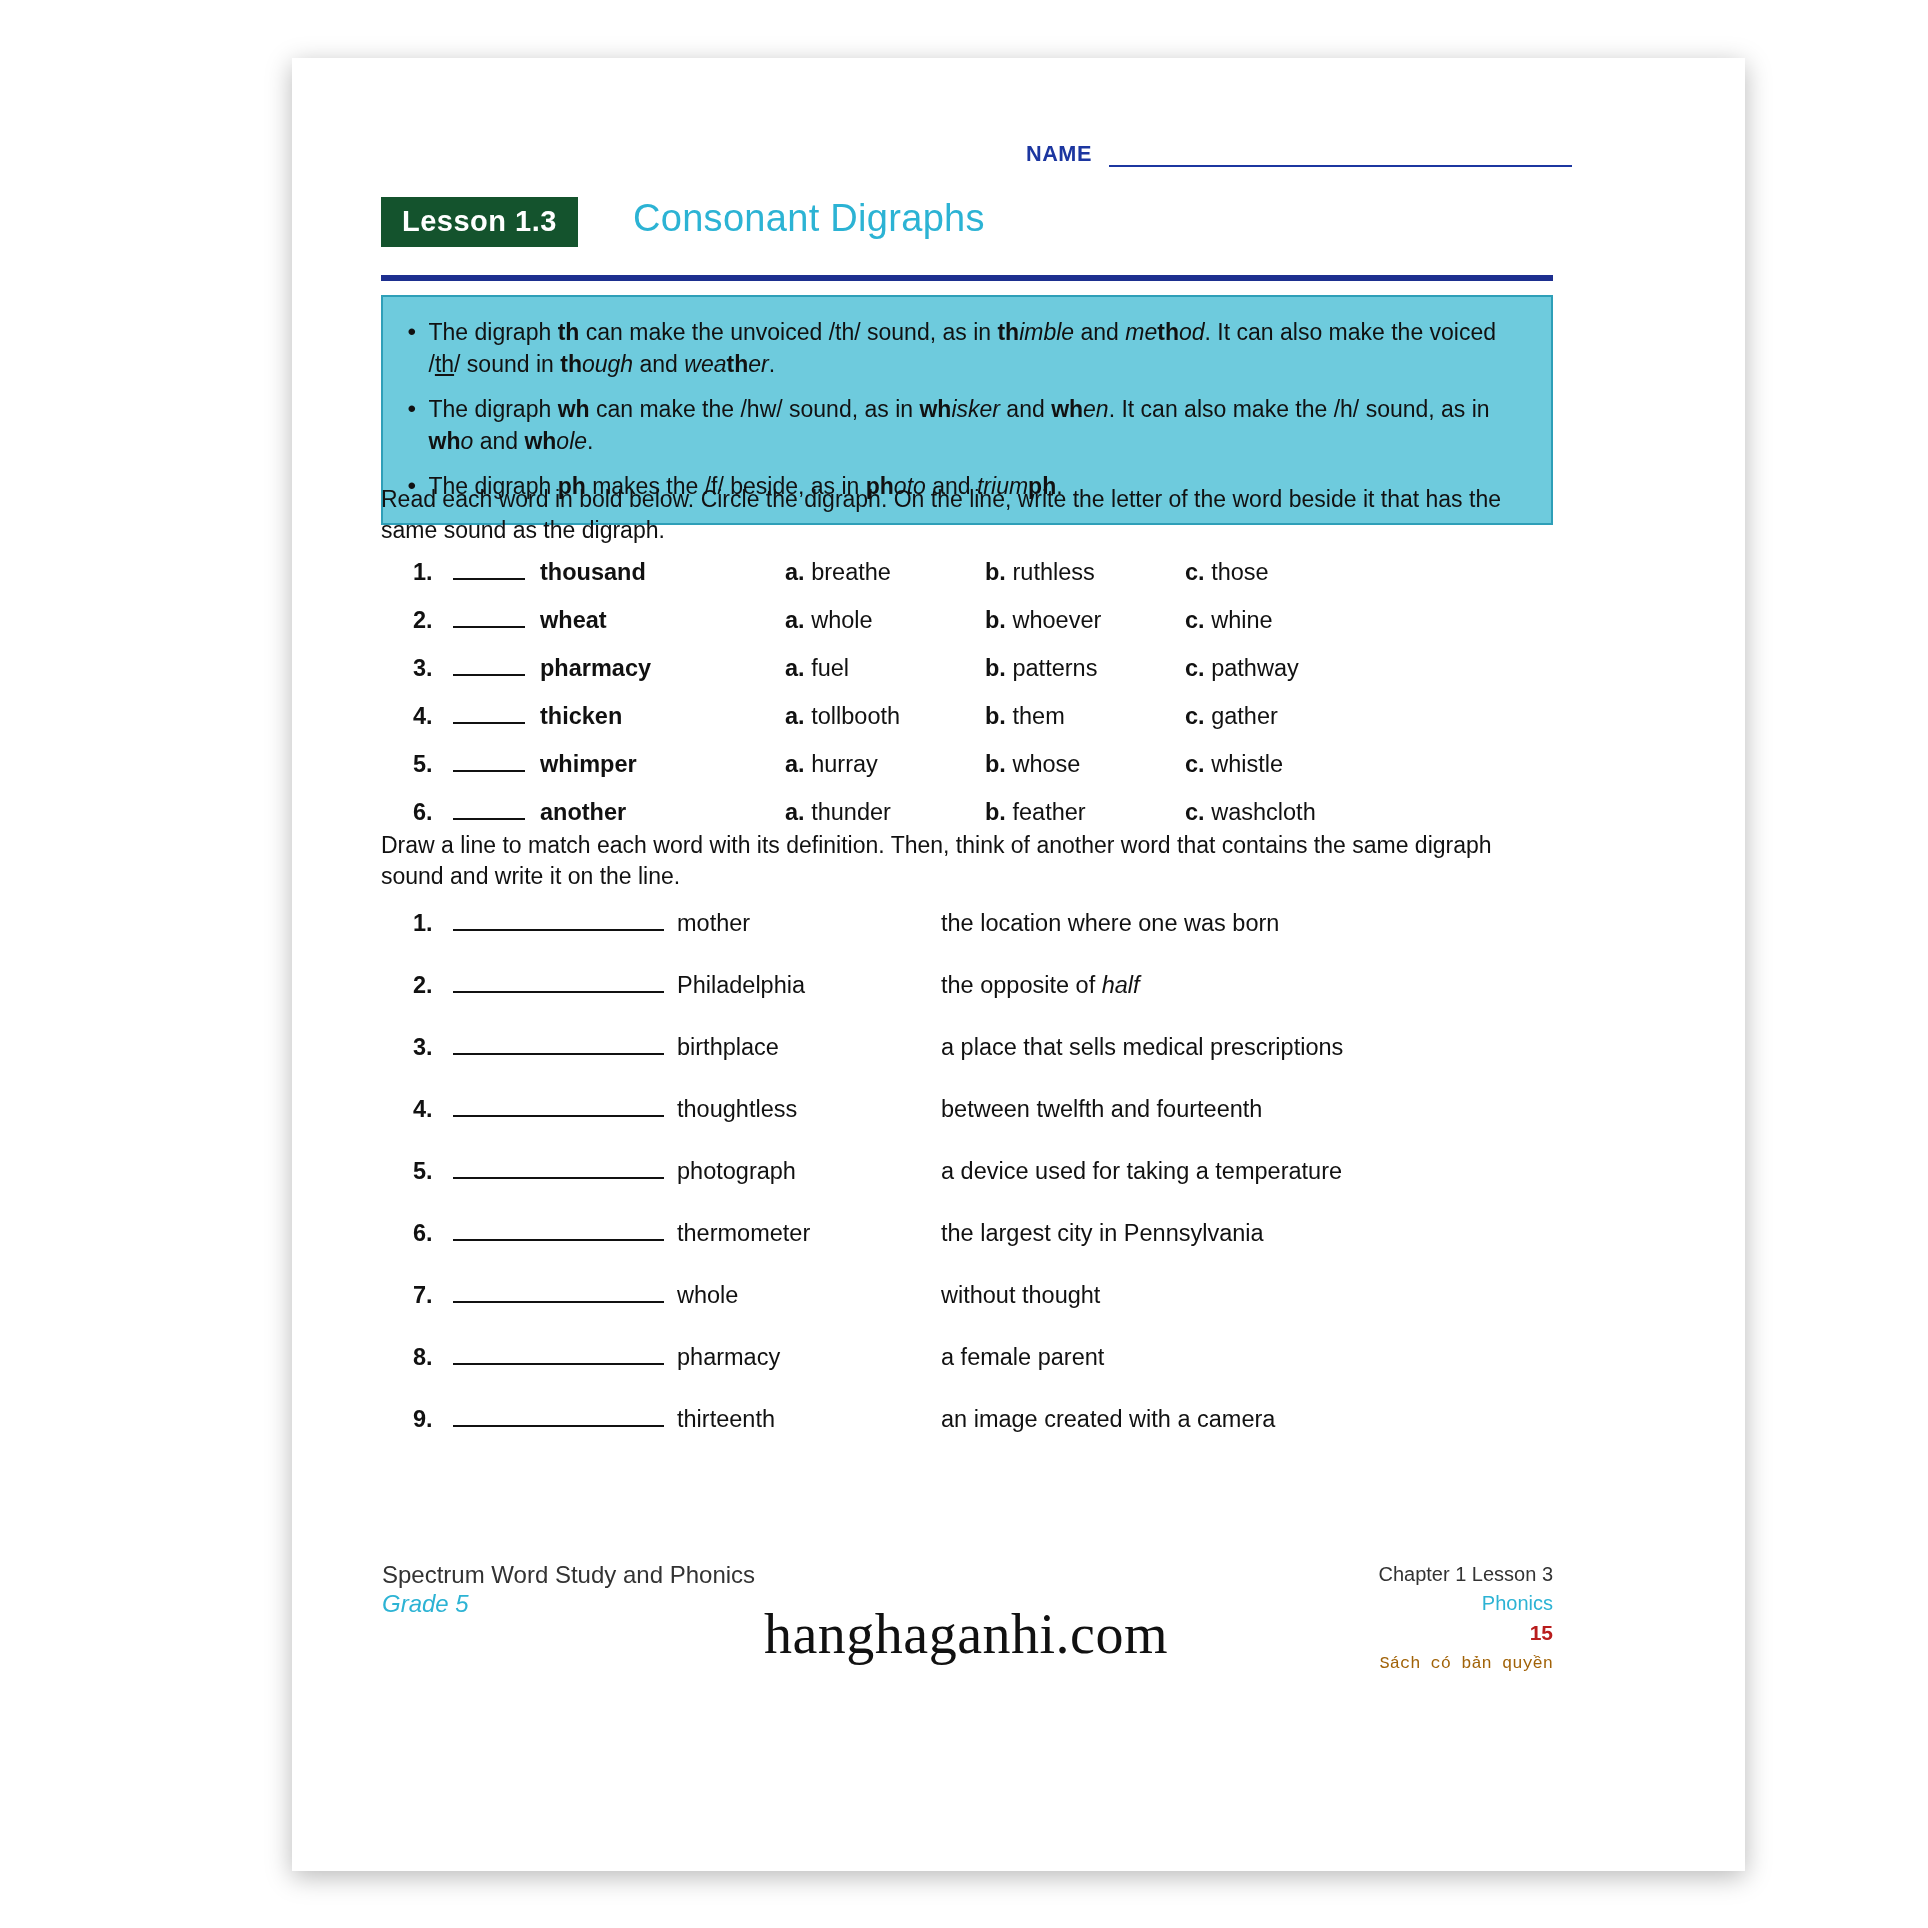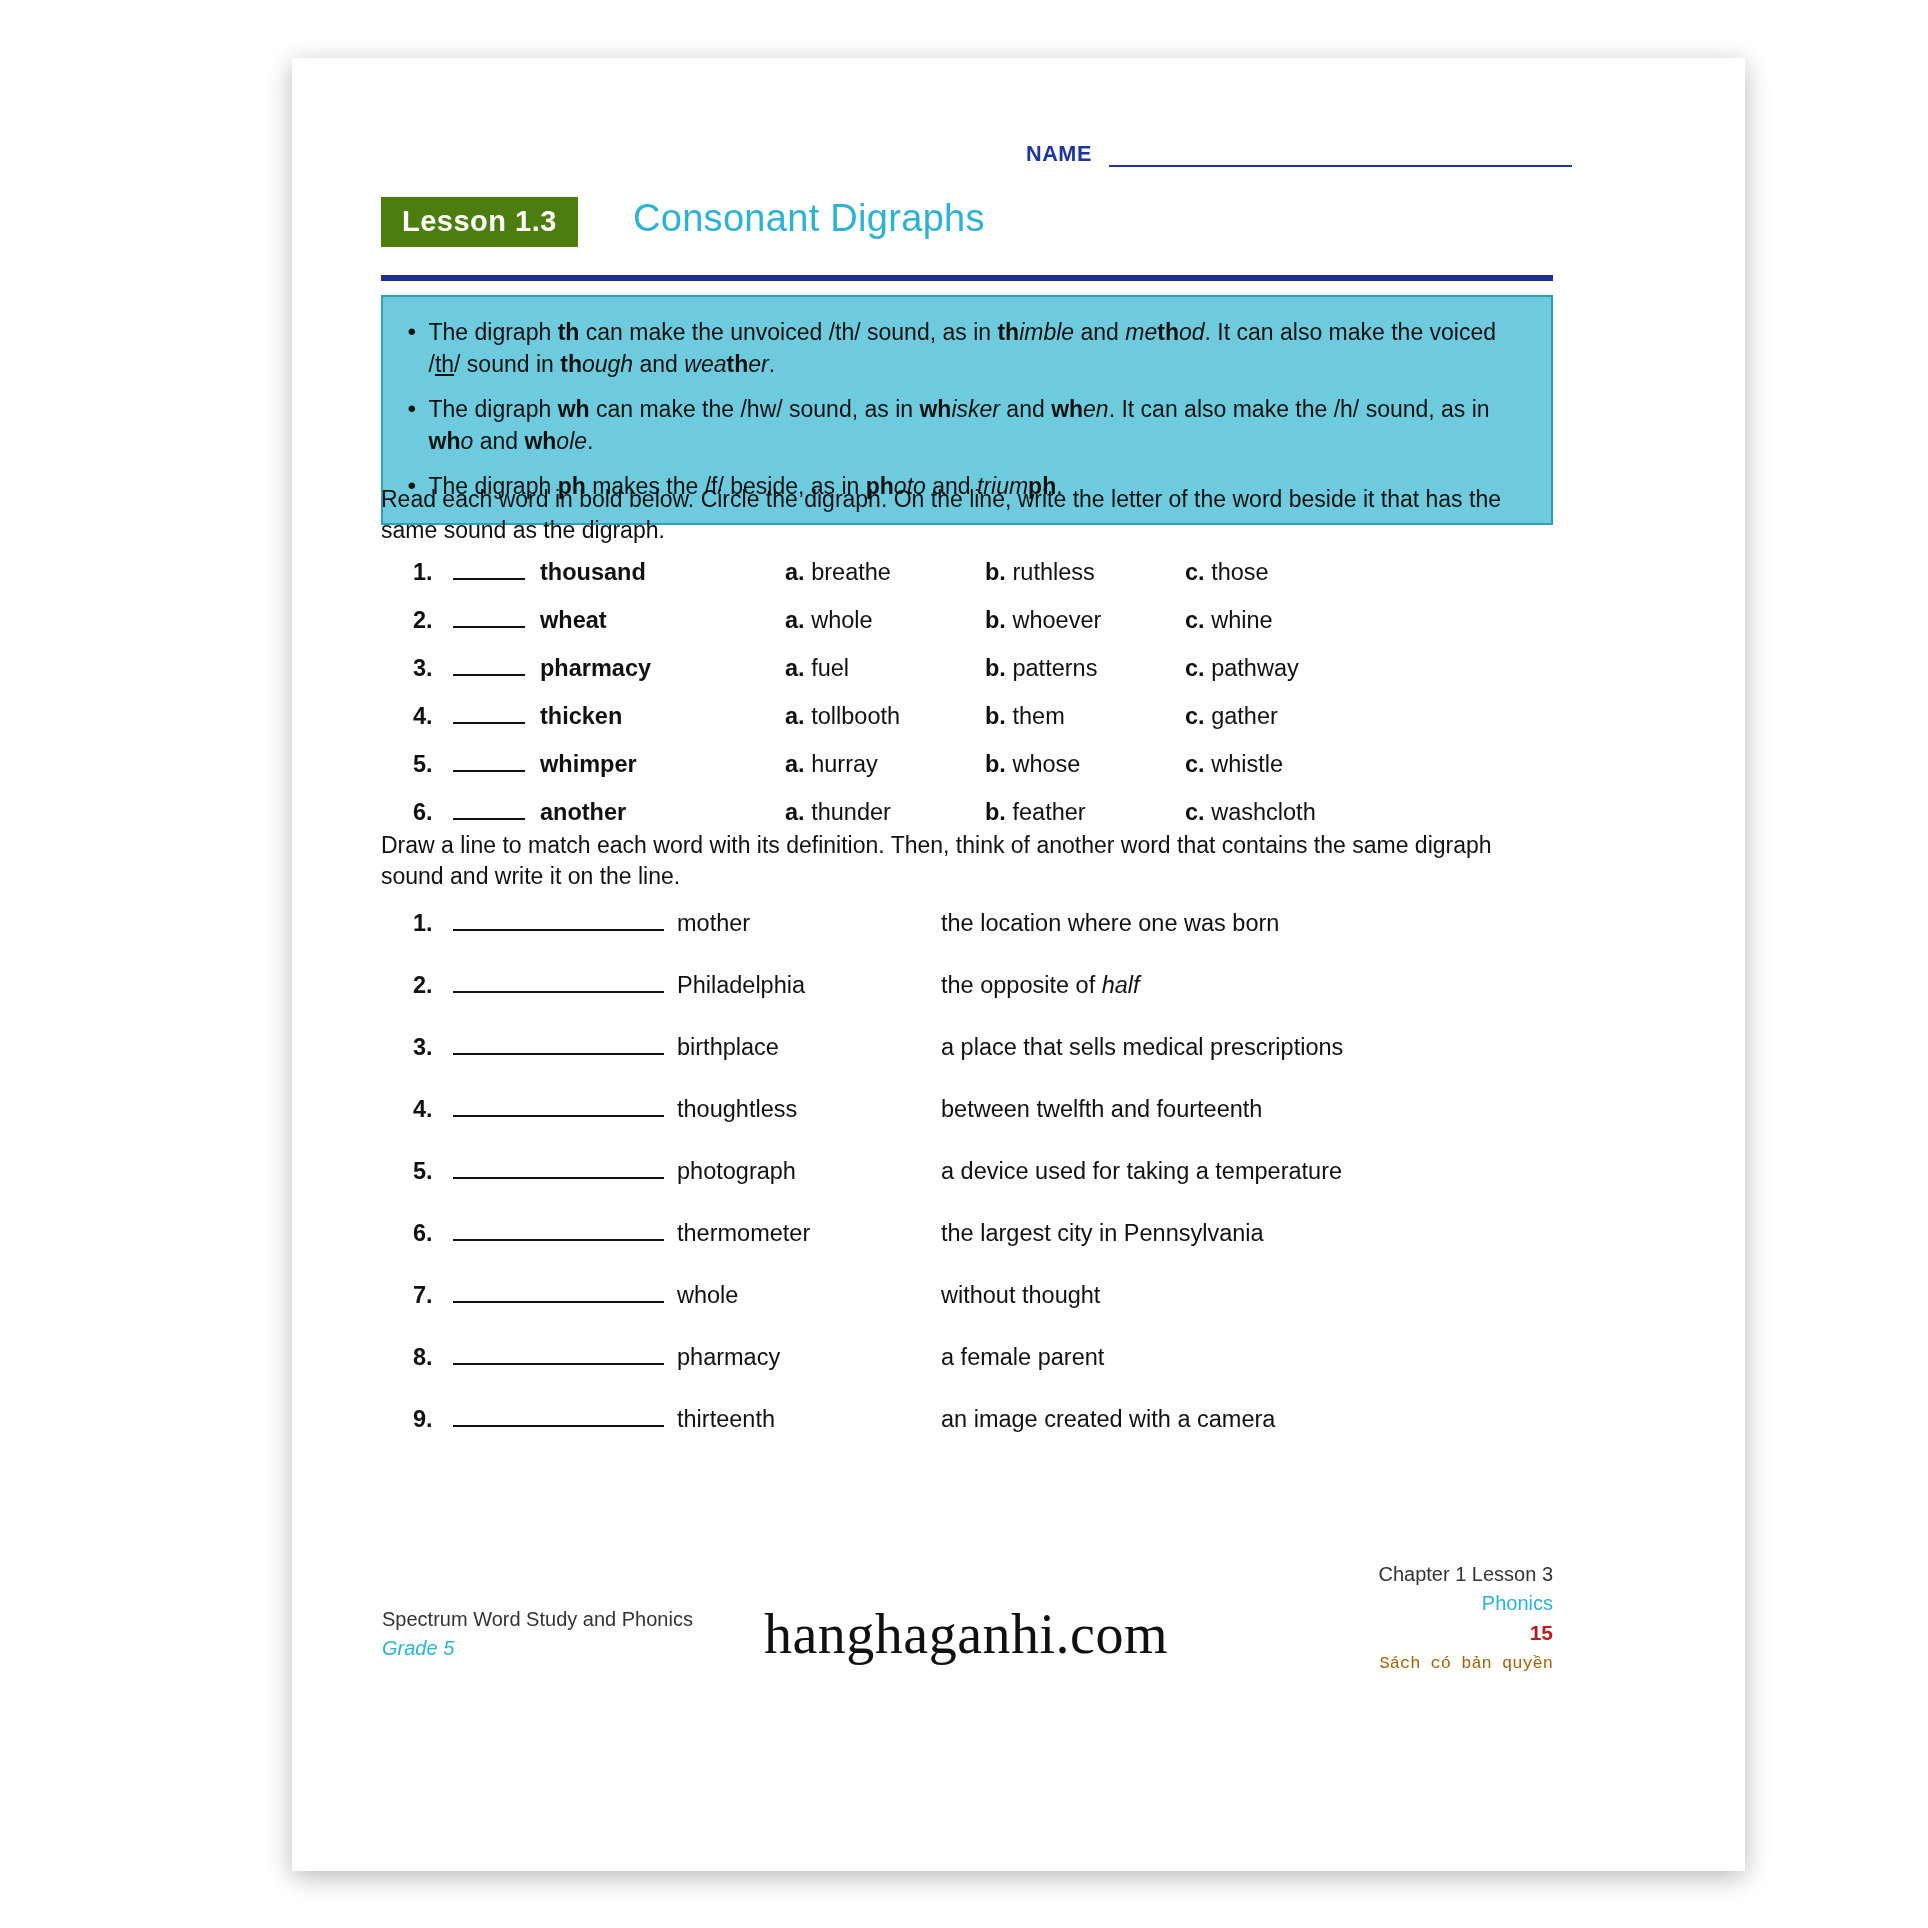--- a/index.html
+++ b/index.html
@@ -57,21 +57,21 @@
     position: absolute;
     left: 89px;
     top: 139px;
     width: 1172px;
     height: 72px;
   }
   .lesson-badge {
     position: absolute;
     left: 0;
     top: 0;
-    background: #4d7c0f;
+    background: #14532d;
     color: #ffffff;
     font-weight: bold;
     font-size: 29px;
     padding: 7.5px 21px 9.4px 21px;
     letter-spacing: 0.5px;
   }
   .lesson-title {
     position: absolute;
     left: 252px;
     top: 0px;
@@ -204,24 +204,23 @@
   .ex2-def {
     flex: 1;
   }
   .ex2-def i { font-style: italic; }
 
   
   .footer-left {
     position: absolute;
     left: 90px;
     top: 1502px;
-    font-size: 20px;
+    font-size: 24px;
     line-height: 29px;
     color: #333;
-    margin-top: 45px;
   }
   .footer-left .grade { color: #2cb3d4; font-style: italic; }
   .footer-right {
     position: absolute;
     right: 87px;
     top: 1502px;
     text-align: right;
     font-size: 20px;
     line-height: 29px;
     color: #333;

